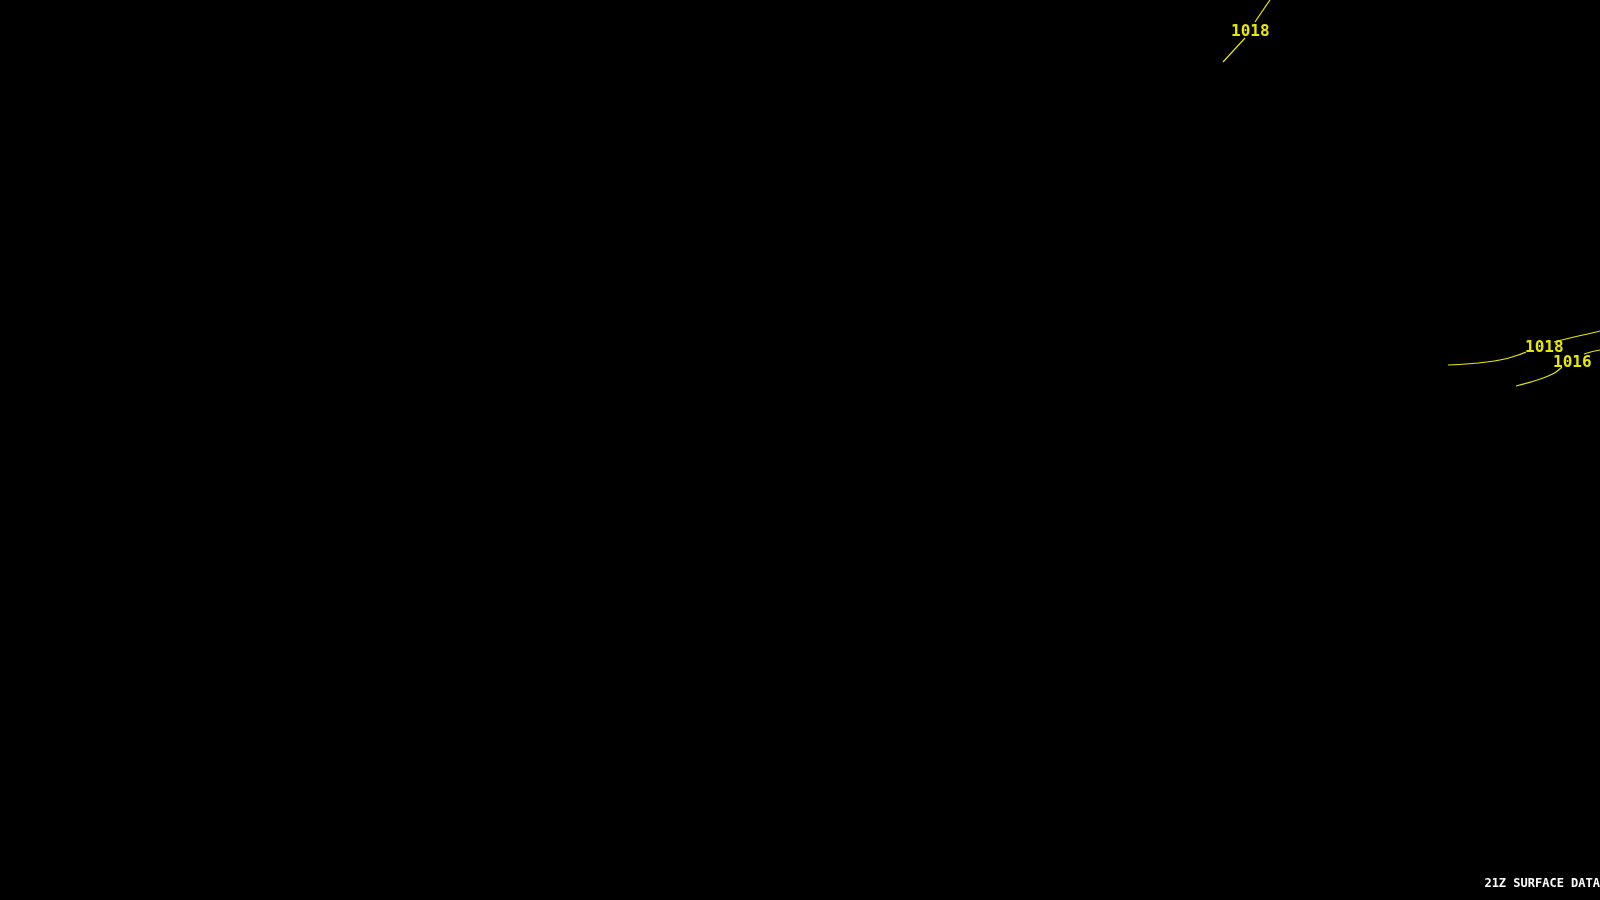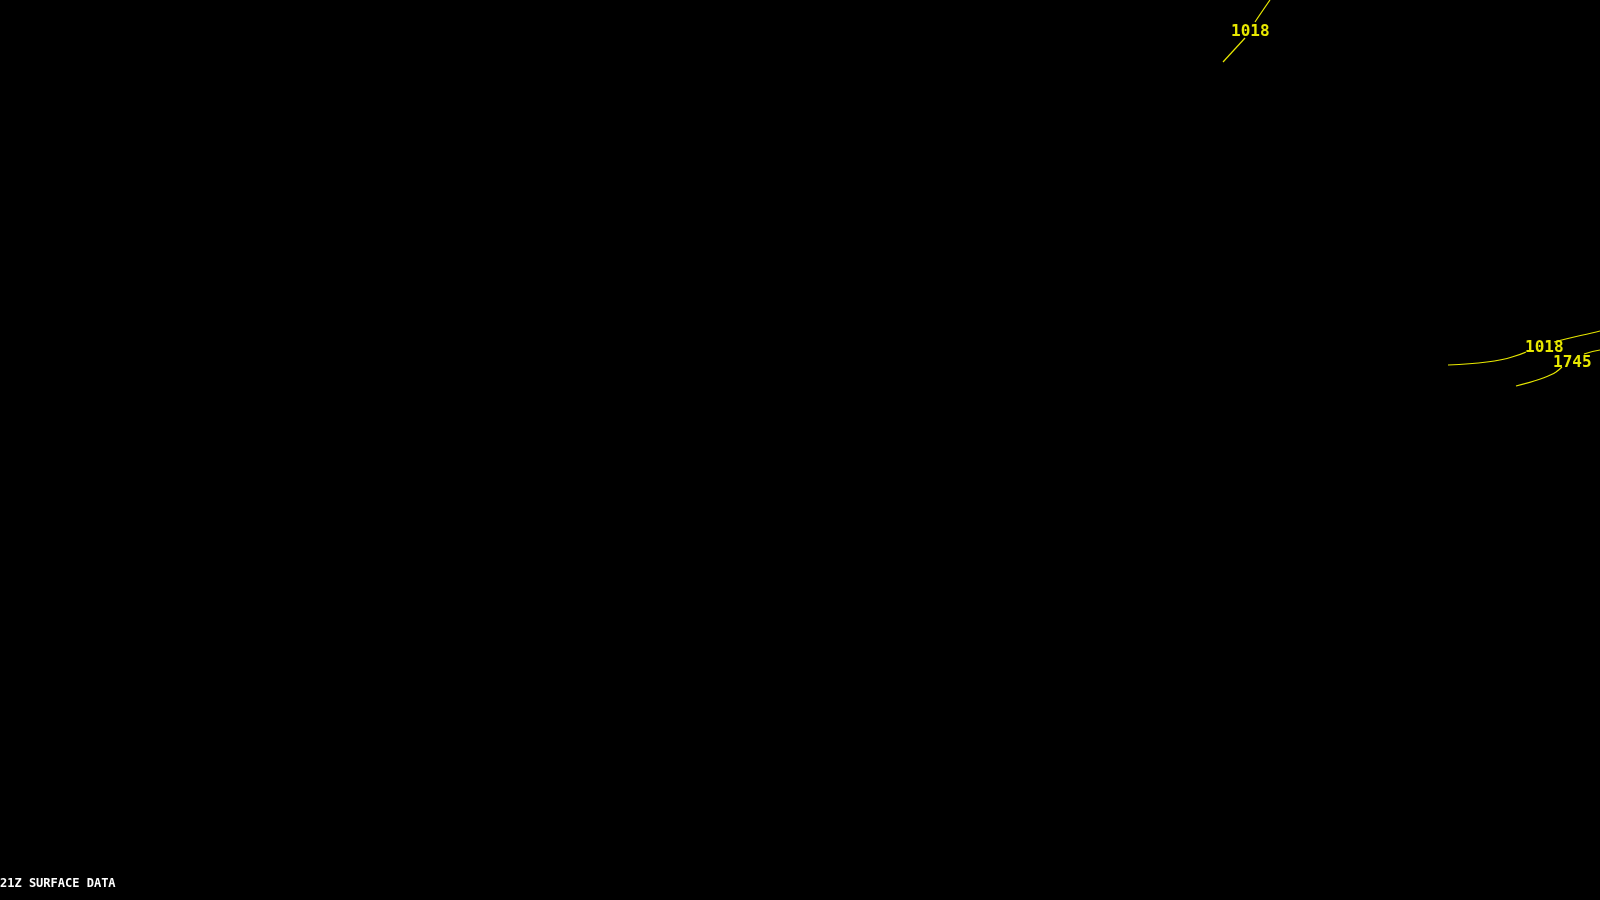--- a/index.html
+++ b/index.html
@@ -40,21 +40,21 @@
     font-family: "DejaVu Sans Mono", "Liberation Mono", monospace;
     white-space: nowrap;
   }
   .caption {
     position: absolute;
     left: 0;
     top: 876px;
     width: 100%;
     height: 14px;
     line-height: 14px;
-    text-align: left;
+    text-align: right;
     font-size: 12px;
     font-weight: bold;
     letter-spacing: 0px;
     font-family: "DejaVu Sans Mono", "Liberation Mono", monospace;
   }
 </style>
 </head>
 <body>
 
 <div class="map">
@@ -62,16 +62,16 @@
       <path d="M 1270 0 Q 1261 13 1255 22" fill="none" stroke="#E8E800" stroke-width="1.2"></path>
       <path d="M 1245 38 Q 1234 50 1223 62" fill="none" stroke="#E8E800" stroke-width="1.2"></path>
       <path d="M 1448 365 C 1472 364 1500 361 1512 357 Q 1519 355 1526 352" fill="none" stroke="#E8E800" stroke-width="1.2"></path>
       <path d="M 1554 342 C 1568 338 1584 335 1600 331" fill="none" stroke="#E8E800" stroke-width="1.2"></path>
       <path d="M 1516 386 C 1532 382 1547 378 1556 372 Q 1560 369 1562 367" fill="none" stroke="#E8E800" stroke-width="1.2"></path>
       <path d="M 1584 354 Q 1593 351 1600 350" fill="none" stroke="#E8E800" stroke-width="1.2"></path>
     </svg>
   <div id="label-layer" class="label-layer">
       <div class="isobar-label" style="left: 1231px; top: 25px; color: rgb(232, 232, 0);">1018</div>
       <div class="isobar-label" style="left: 1525px; top: 341px; color: rgb(232, 232, 0);">1018</div>
-      <div class="isobar-label" style="left: 1553px; top: 356px; color: rgb(232, 232, 0);">1745</div>
+      <div class="isobar-label" style="left: 1553px; top: 356px; color: rgb(232, 232, 0);">1016</div>
     </div>
   <div class="caption" style="color: rgb(255, 255, 255);">21Z SURFACE DATA</div>
 </div>
 
 </body></html>

